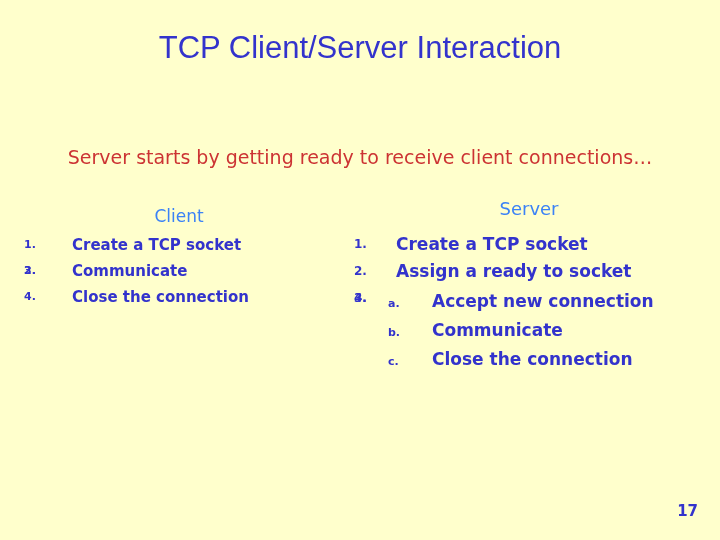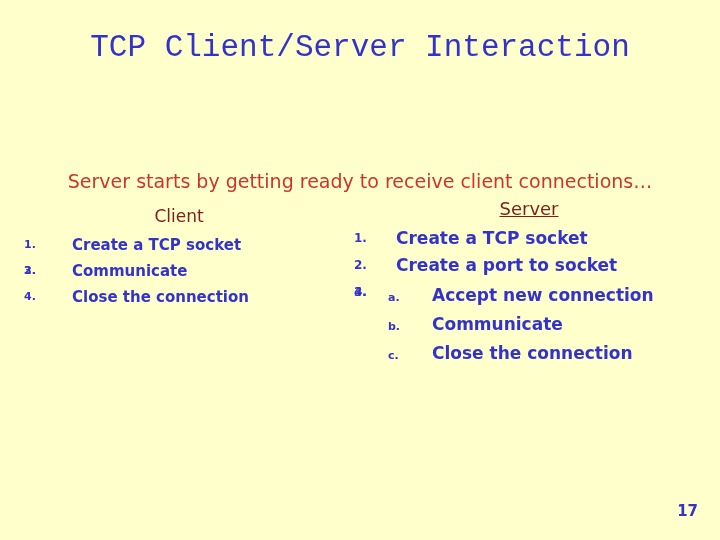--- a/index.html
+++ b/index.html
@@ -20,57 +20,55 @@
     height: 540px;
   }
   .title {
     position: absolute;
     top: 30px;
     left: 0;
     width: 720px;
     text-align: center;
     color: #3333cc;
     font-size: 31px;
-    font-family: Liberation Mono, monospace;
+    font-family: Liberation Sans, sans-serif;
     letter-spacing: 0px;
   }
   .subtitle {
     position: absolute;
     top: 146px;
     left: 0;
     width: 720px;
     text-align: center;
     color: #cc3333;
     font-size: 19px;
     font-family: "DejaVu Sans", sans-serif;
-    margin-top: 24px;
   }
   .col {
     position: absolute;
   }
   .col-client {
     left: 14px;
     top: 206px;
     width: 330px;
   }
   .col-server {
     left: 344px;
     top: 198px;
     width: 370px;
   }
   .col-head {
     text-align: center;
-    color: #7f1d1d;
+    color: #3b82f6;
     font-size: 17px;
     margin-bottom: 6px;
   }
   .col-head.server-head {
     font-size: 18px;
-    margin-bottom: 6px;
-    text-decoration: underline;
+    margin-bottom: 12px;
   }
   ol.steps {
     list-style: none;
     margin: 0;
     padding: 0;
   }
   ol.steps > li {
     position: relative;
     color: #3333cc;
     padding-left: 58px;
@@ -162,21 +160,21 @@
 
   <div class="col col-server">
     <div class="col-head server-head">Server</div>
     <ol class="steps">
       <li>
         <span class="num">1.</span>
         <span>Create a TCP socket</span>
       </li>
       <li>
         <span class="num">2.</span>
-        <span>Create a port to socket</span>
+        <span>Assign a ready to socket</span>
       </li>
       <li>
         <span class="num">3.</span>
       </li>
       <li>
         <span class="num">4.</span>
       </li>
     </ol>
     <div class="sub-wrap">
       <ol class="substeps">

